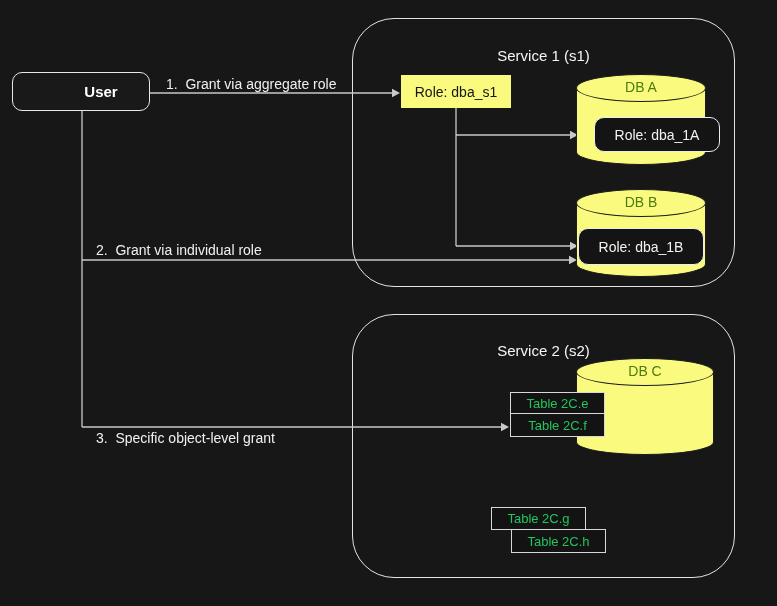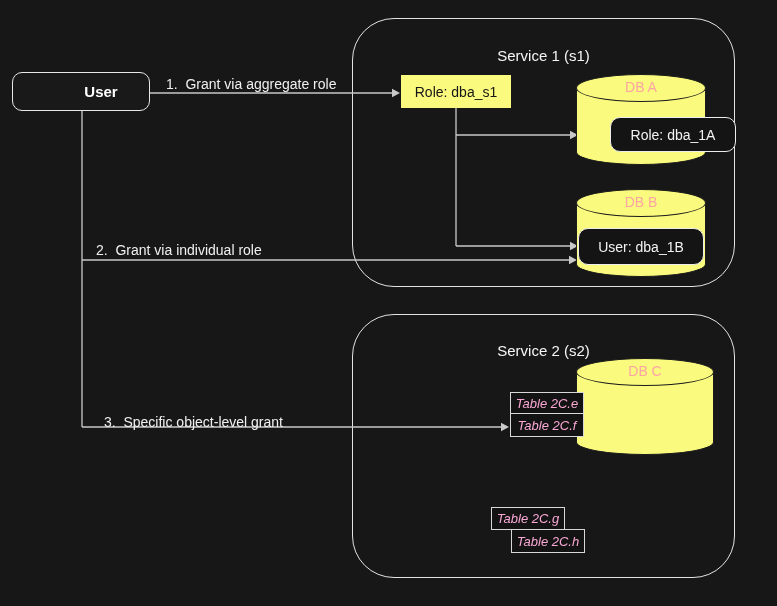--- a/index.html
+++ b/index.html
@@ -50,28 +50,28 @@
     position:absolute; left:0; right:0; top:0; height:28px;
     background:#fafa7e; border:1px solid #1c1c1c; border-radius:50%;
   }
   .cyl-body {
     position:absolute; left:0; right:0; top:14px; bottom:0;
     background:#fafa7e; border:1px solid #1c1c1c; border-top:none;
     border-bottom-left-radius:50% 13px; border-bottom-right-radius:50% 13px;
   }
   .cyl-label {
     position:absolute; left:0; top:5px; width:100%; text-align:center;
-    color:#fca5a5; font-size:14px;
+    color:#4d7c0f; font-size:14px;
   }
 
   .table-box {
-    position:absolute; width:74px; height:23px;
+    position:absolute; width:95px; height:23px;
     background:#131313; border:1px solid #d8d8d8;
     display:flex; align-items:center; justify-content:center;
-    color:#f9a8d4; font-size:13px; z-index:5;font-style:italic;
+    color:#22c55e; font-size:13px; z-index:5;
   }
 </style>
 </head>
 <body>
 
 <div class="canvas">
 
   <svg class="wires" width="777" height="606" viewBox="0 0 777 606">
 
     <path class="wire" d="M150 93 H392"></path>
@@ -91,45 +91,45 @@
     <path class="wire" d="M456 246 H570"></path>
     <polygon class="arrowhead" points="570,241.7 578,246 570,250.3"></polygon>
   </svg>
 
   <div class="user-box">
     <span>User</span>
   </div>
 
   <div class="edge-label" style="left:166px; top:76px;">1.  Grant via aggregate role</div>
   <div class="edge-label" style="left:96px; top:242px;text-align:center;">2.  Grant via individual role</div>
-  <div class="edge-label" style="left:96px; top:414px;margin-left:8px;">3.  Specific object-level grant</div>
+  <div class="edge-label" style="left:96px; top:430px;">3.  Specific object-level grant</div>
 
   <div class="service" style="left:352px; top:18px; width:383px; height:269px;"></div>
   <div class="service-title" style="left:352px; width:383px; top:33px;">Service 1 (s1)</div>
 
   <div class="role-yellow" style="left:401px; top:75px; width:110px; height:33px;">
     <span>Role: dba_s1</span>
   </div>
 
   <div class="cyl" style="left:576px; top:74px; width:130px; height:91px;">
     <div class="cyl-body"></div>
     <div class="cyl-top"></div>
     <div class="cyl-label">DB A</div>
   </div>
-  <div class="role-dark" style="left:610px; top:117px; width:126px; height:35px;">
+  <div class="role-dark" style="left:594px; top:117px; width:126px; height:35px;">
     <span>Role: dba_1A</span>
   </div>
 
   <div class="cyl" style="left:576px; top:189px; width:130px; height:88px;">
     <div class="cyl-body"></div>
     <div class="cyl-top"></div>
     <div class="cyl-label">DB B</div>
   </div>
   <div class="role-dark" style="left:578px; top:228px; width:126px; height:37px;">
-    <span>User: dba_1B</span>
+    <span>Role: dba_1B</span>
   </div>
 
   <div class="service" style="left:352px; top:314px; width:383px; height:264px;"></div>
   <div class="service-title" style="left:352px; width:383px; top:328px;">Service 2 (s2)</div>
 
   <div class="cyl" style="left:576px; top:358px; width:138px; height:97px;">
     <div class="cyl-body"></div>
     <div class="cyl-top"></div>
     <div class="cyl-label">DB C</div>
   </div>

